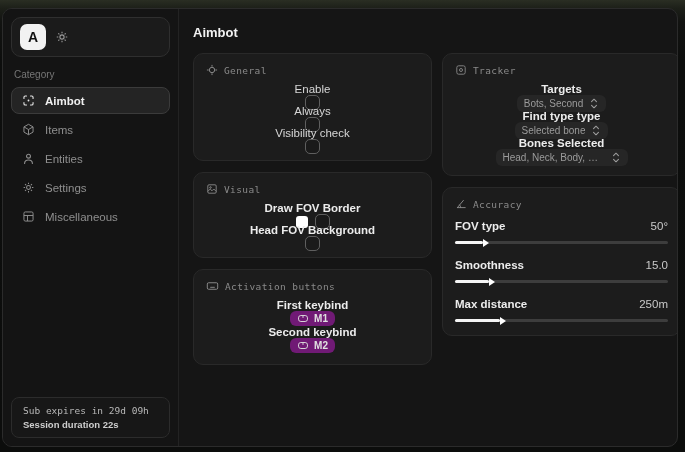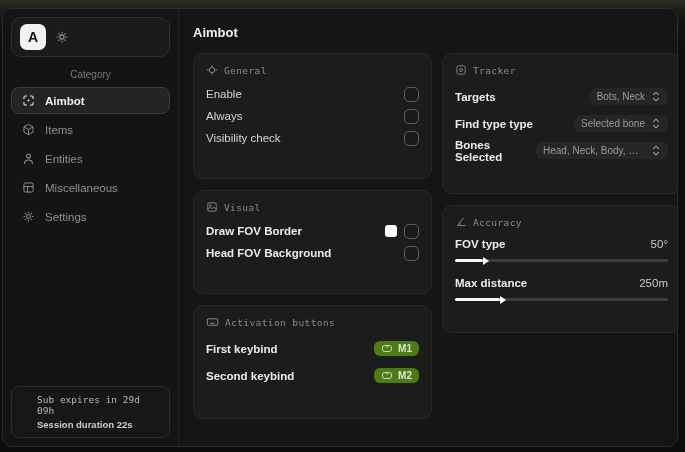--- a/index.html
+++ b/index.html
@@ -25,62 +25,62 @@
   }
   .logo {
     width:26px; height:26px; border-radius:7px; background:#f2f2f2;
     color:#111; font-weight:bold; font-size:14px;
     display:flex; align-items:center; justify-content:center; flex:none;
   }
   .brand-text { flex:1; line-height:1.25; }
   .brand-name { color:#f0f0f0; font-size:11px; font-weight:bold; }
   .brand-sub { color:#8d8d8d; font-size:9.5px; }
   .brand-gear { color:#9a9a9a; display:flex; align-items:center; }
-  .cat-label { color:#767676; font-size:10px; margin:12px 3px 7px;text-align:center; }
+  .cat-label { color:#767676; font-size:10px; margin:12px 3px 7px; }
   .nav-item {
     display:flex; align-items:center; gap:10px; height:27px;
     padding:0 10px; border-radius:8px; border:1px solid transparent;
     color:#8f8f8f; font-size:11.5px; margin-bottom:2px; cursor:pointer;
   }
   .nav-item.active {
     background:#242424; border-color:#3b3b3b; color:#f0f0f0; font-weight:600;
   }
   .nav-item svg { flex:none; }
   .sb-footer {
     margin-top:auto; border:1px solid #2c2c2c; border-radius:8px;
-    padding:7px 25px; background:#171717;
+    padding:7px 11px; background:#171717;
   }
   .sb-exp { font-family:"DejaVu Sans Mono", monospace; font-size:9.5px; color:#b8b8b8; margin-bottom:3px; }
   .sb-sess { font-size:9.5px; font-weight:bold; color:#cfcfcf; }
   
   .main { flex:1; padding:14px 14px 0; }
   .page-title { color:#f2f2f2; font-size:13px; font-weight:bold; margin:2px 0 13px; }
   .cols { display:flex; gap:10px; align-items:flex-start; }
   .col { width:239px; flex:none; }
   .card {
     background:#1c1c1c; border:1px solid #292929; border-radius:10px;
-    padding:10px 12px 29px; margin-bottom:11px;
+    padding:10px 12px 11px; margin-bottom:11px;
   }
   .sec-head {
     display:flex; align-items:center; gap:6px; color:#8a8a8a;
     font-family:"DejaVu Sans Mono", monospace; font-size:9.5px;
     letter-spacing:0.4px; margin-bottom:7px;
   }
-  .row { display:flex; align-items:center; justify-content:space-between; height:22px; }
+  .row { display:flex; align-items:center; justify-content:space-between; height:22px;flex-direction:column; }
   .row.tall { height:27px; }
   .row-label { color:#d6d6d6; font-size:11.5px; }
   .row-label.strong { color:#ececec; font-weight:600; }
   .checkbox {
     width:15px; height:15px; border-radius:5px; border:1.5px solid #5f5f5f;
     background:#1a1a1a; cursor:pointer; flex:none;
   }
   .right-group { display:flex; align-items:center; gap:7px; }
   .swatch { width:12px; height:12px; border-radius:3px; cursor:pointer; }
   .key-pill {
-    display:flex; align-items:center; gap:5px; background:#4d7c0f;
+    display:flex; align-items:center; gap:5px; background:#701a75;
     border-radius:6px; padding:2px 7px; color:#e0e0e0; font-size:10px;
     font-weight:600; cursor:pointer;
   }
   .select-pill {
     display:flex; align-items:center; gap:6px; background:#262626;
     border-radius:6px; padding:3px 7px; color:#9b9b9b; font-size:10px;
     cursor:pointer; max-width:150px;
   }
   .select-pill .val { white-space:nowrap; overflow:hidden; text-overflow:ellipsis; }
   
@@ -142,36 +142,36 @@
         <svg width="13" height="13" viewBox="0 0 20 20" fill="none" stroke="#8f8f8f" stroke-width="1.7" stroke-linecap="round">
           <circle cx="10" cy="6.5" r="3"></circle>
           <path d="M4 17.5c0-3.3 2.7-5.3 6-5.3s6 2 6 5.3"></path>
         </svg>
       </span>
       <span>Entities</span>
     </div>
 
     <div class="nav-item">
       <span>
+        <svg width="13" height="13" viewBox="0 0 20 20" fill="none" stroke="#8f8f8f" stroke-width="1.6">
+          <circle cx="10" cy="10" r="3"></circle>
+          <path d="M10 2.5v2.2M10 15.3v2.2M2.5 10h2.2M15.3 10h2.2M4.7 4.7l1.6 1.6M13.7 13.7l1.6 1.6M15.3 4.7l-1.6 1.6M6.3 13.7l-1.6 1.6"></path>
+        </svg>
+      </span>
+      <span>Settings</span>
+    </div>
+
+    <div class="nav-item">
+      <span>
         <svg width="13" height="13" viewBox="0 0 20 20" fill="none" stroke="#8f8f8f" stroke-width="1.5">
           <rect x="3" y="3" width="14" height="14" rx="2"></rect>
           <path d="M3 8.5h14M8.5 8.5V17"></path>
         </svg>
       </span>
       <span>Miscellaneous</span>
-    </div>
-
-    <div class="nav-item">
-      <span>
-        <svg width="13" height="13" viewBox="0 0 20 20" fill="none" stroke="#8f8f8f" stroke-width="1.6">
-          <circle cx="10" cy="10" r="3"></circle>
-          <path d="M10 2.5v2.2M10 15.3v2.2M2.5 10h2.2M15.3 10h2.2M4.7 4.7l1.6 1.6M13.7 13.7l1.6 1.6M15.3 4.7l-1.6 1.6M6.3 13.7l-1.6 1.6"></path>
-        </svg>
-      </span>
-      <span>Settings</span>
     </div>
 
     <div class="sb-footer">
       <div class="sb-exp">Sub expires in 29d 09h</div>
       <div class="sb-sess">Session duration 22s</div>
     </div>
   </div>
 
   <div class="main">
     <div class="page-title">Aimbot</div>
@@ -273,21 +273,21 @@
               <svg width="12" height="12" viewBox="0 0 20 20" fill="none" stroke="#8a8a8a" stroke-width="1.5">
                 <rect x="3" y="3" width="14" height="14" rx="3"></rect>
                 <circle cx="10" cy="10" r="2.5"></circle>
               </svg>
             </span>
             <span>Tracker</span>
           </div>
           <div class="row tall">
             <span class="row-label strong">Targets</span>
             <span class="select-pill">
-              <span class="val">Bots, Neck</span>
+              <span class="val">Bots, Second</span>
               <span>
                 <svg width="10" height="11" viewBox="0 0 16 18" fill="none" stroke="#9b9b9b" stroke-width="1.8" stroke-linecap="round" stroke-linejoin="round">
                   <path d="M4 6l4-4 4 4M4 12l4 4 4-4"></path>
                 </svg>
               </span>
             </span>
           </div>
           <div class="row tall">
             <span class="row-label strong">Find type type</span>
             <span class="select-pill">
@@ -327,20 +327,31 @@
               <span class="row-label strong">FOV type</span>
               <span class="slider-val">50°</span>
             </div>
             <div class="track">
               <div class="fill" style="width: 13%;">
                 <span class="thumb"></span>
               </div>
             </div>
           </div>
 
+          <div class="slider-block">
+            <div class="slider-head">
+              <span class="row-label strong">Smoothness</span>
+              <span class="slider-val">15.0</span>
+            </div>
+            <div class="track">
+              <div class="fill" style="width: 16%;">
+                <span class="thumb"></span>
+              </div>
+            </div>
+          </div>
 
           <div class="slider-block" style="margin-bottom:2px;">
             <div class="slider-head">
               <span class="row-label strong">Max distance</span>
               <span class="slider-val">250m</span>
             </div>
             <div class="track">
               <div class="fill" style="width: 21%;">
                 <span class="thumb"></span>
               </div>

